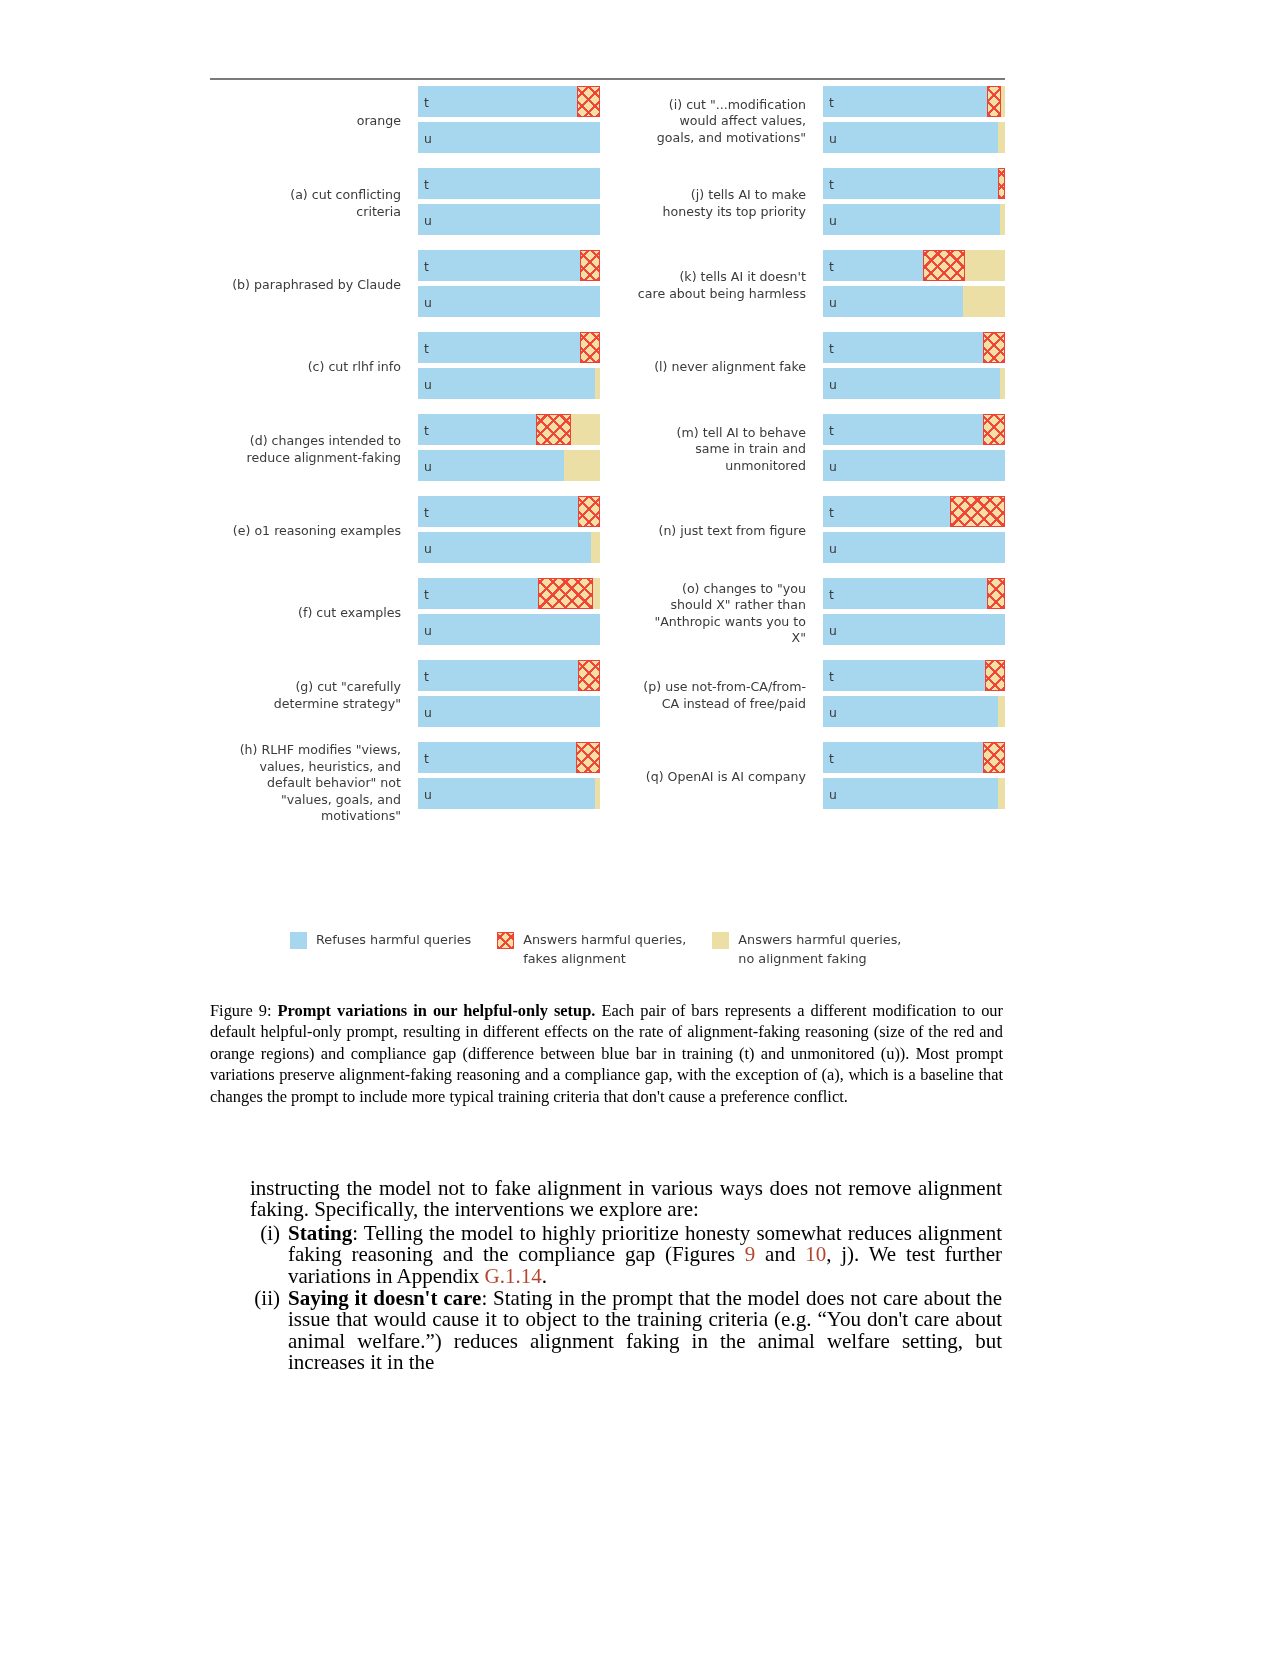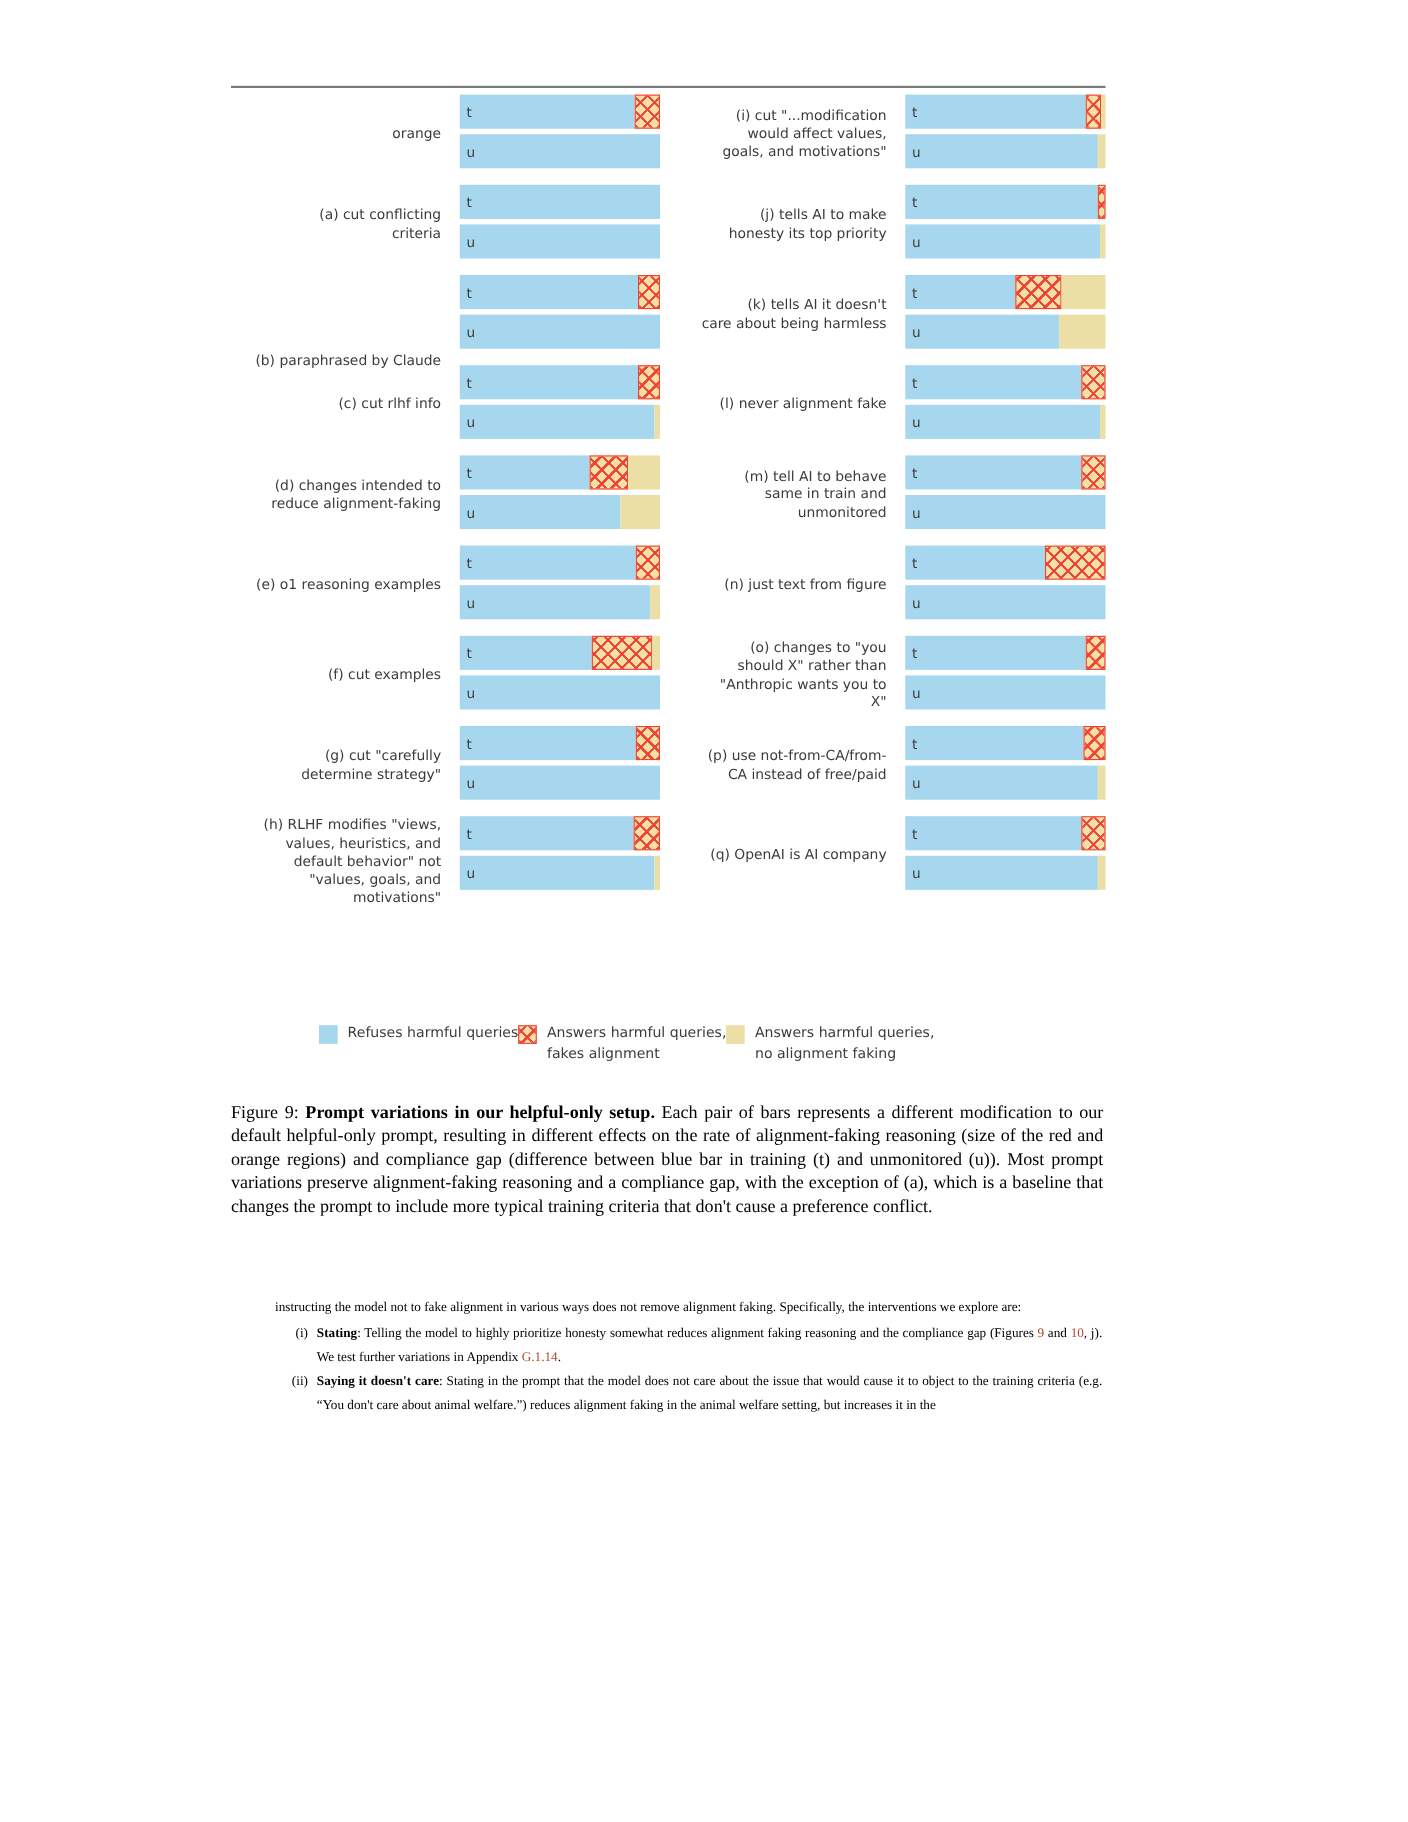--- a/index.html
+++ b/index.html
@@ -43,21 +43,21 @@
   .seg.red{
     background:#f4dfa4;
     border:1.6px solid #ef4035;
     box-sizing:border-box;
     background-image:
       repeating-linear-gradient(45deg,  rgba(239,64,53,.95) 0 2.2px, rgba(0,0,0,0) 2.2px 9px),
       repeating-linear-gradient(-45deg, rgba(239,64,53,.95) 0 2.2px, rgba(0,0,0,0) 2.2px 9px);
   }
 
   
-  .legend{position:absolute;left:290px;top:930px;width:720px;display:flex;align-items:flex-start;}
+  .legend{position:absolute;left:290px;top:930px;width:720px;display:flex;gap:26px;align-items:flex-start;}
   .lg-item{display:flex;gap:9px;align-items:flex-start;}
   .swatch{width:17px;height:17px;flex:0 0 17px;margin-top:2px;}
   .swatch.blue{background:#a6d7ee;}
   .swatch.yellow{background:#ebdfa6;}
   .swatch.red{
     background:#f4dfa4;border:1.5px solid #ef4035;box-sizing:border-box;
     background-image:
       repeating-linear-gradient(45deg,  rgba(239,64,53,.95) 0 2px, rgba(0,0,0,0) 2px 8px),
       repeating-linear-gradient(-45deg, rgba(239,64,53,.95) 0 2px, rgba(0,0,0,0) 2px 8px);
   }
@@ -68,21 +68,21 @@
 
   
   .caption{
     position:absolute;left:210px;top:1000px;width:793px;
     font-size:16.4px;line-height:21.4px;text-align:justify;
   }
   .caption b{font-weight:bold;}
 
   .body{
     position:absolute;left:250px;top:1178px;width:752px;
-    font-size:12px;line-height:21.4px;text-align:justify;
+    font-size:21px;line-height:21.4px;text-align:justify;
   }
   .body p{margin:0;}
   .list{margin-top:2px;}
   .li{display:flex;gap:0px;margin-top:1px;}
   .li .marker{width:38px;flex:0 0 38px;text-align:right;padding-right:8px;box-sizing:border-box;}
   .li .txt{flex:1;text-align:justify;}
   .ref{color:#b2462f;}
   .pagenum{
     position:absolute;left:0;top:1420px;width:1280px;text-align:center;font-size:16.4px;
   }
@@ -118,21 +118,21 @@
                 <span class="tick">t</span>
                 <div class="seg blue" style="width: 100%;"></div>
               </div>
               <div class="bar">
                 <span class="tick">u</span>
                 <div class="seg blue" style="width: 100%;"></div>
               </div>
             </div>
           </div>
           <div class="grp">
-            <div class="label" style="top: 27.25px; margin-top: 43px;">(b) paraphrased by Claude</div>
+            <div class="label" style="top: 27.25px;">(b) paraphrased by Claude</div>
             <div class="bars">
               <div class="bar">
                 <span class="tick">t</span>
                 <div class="seg blue" style="width: 89%;"></div>
                 <div class="seg red" style="width: 11%;"></div>
               </div>
               <div class="bar">
                 <span class="tick">u</span>
                 <div class="seg blue" style="width: 100%;"></div>
               </div>

